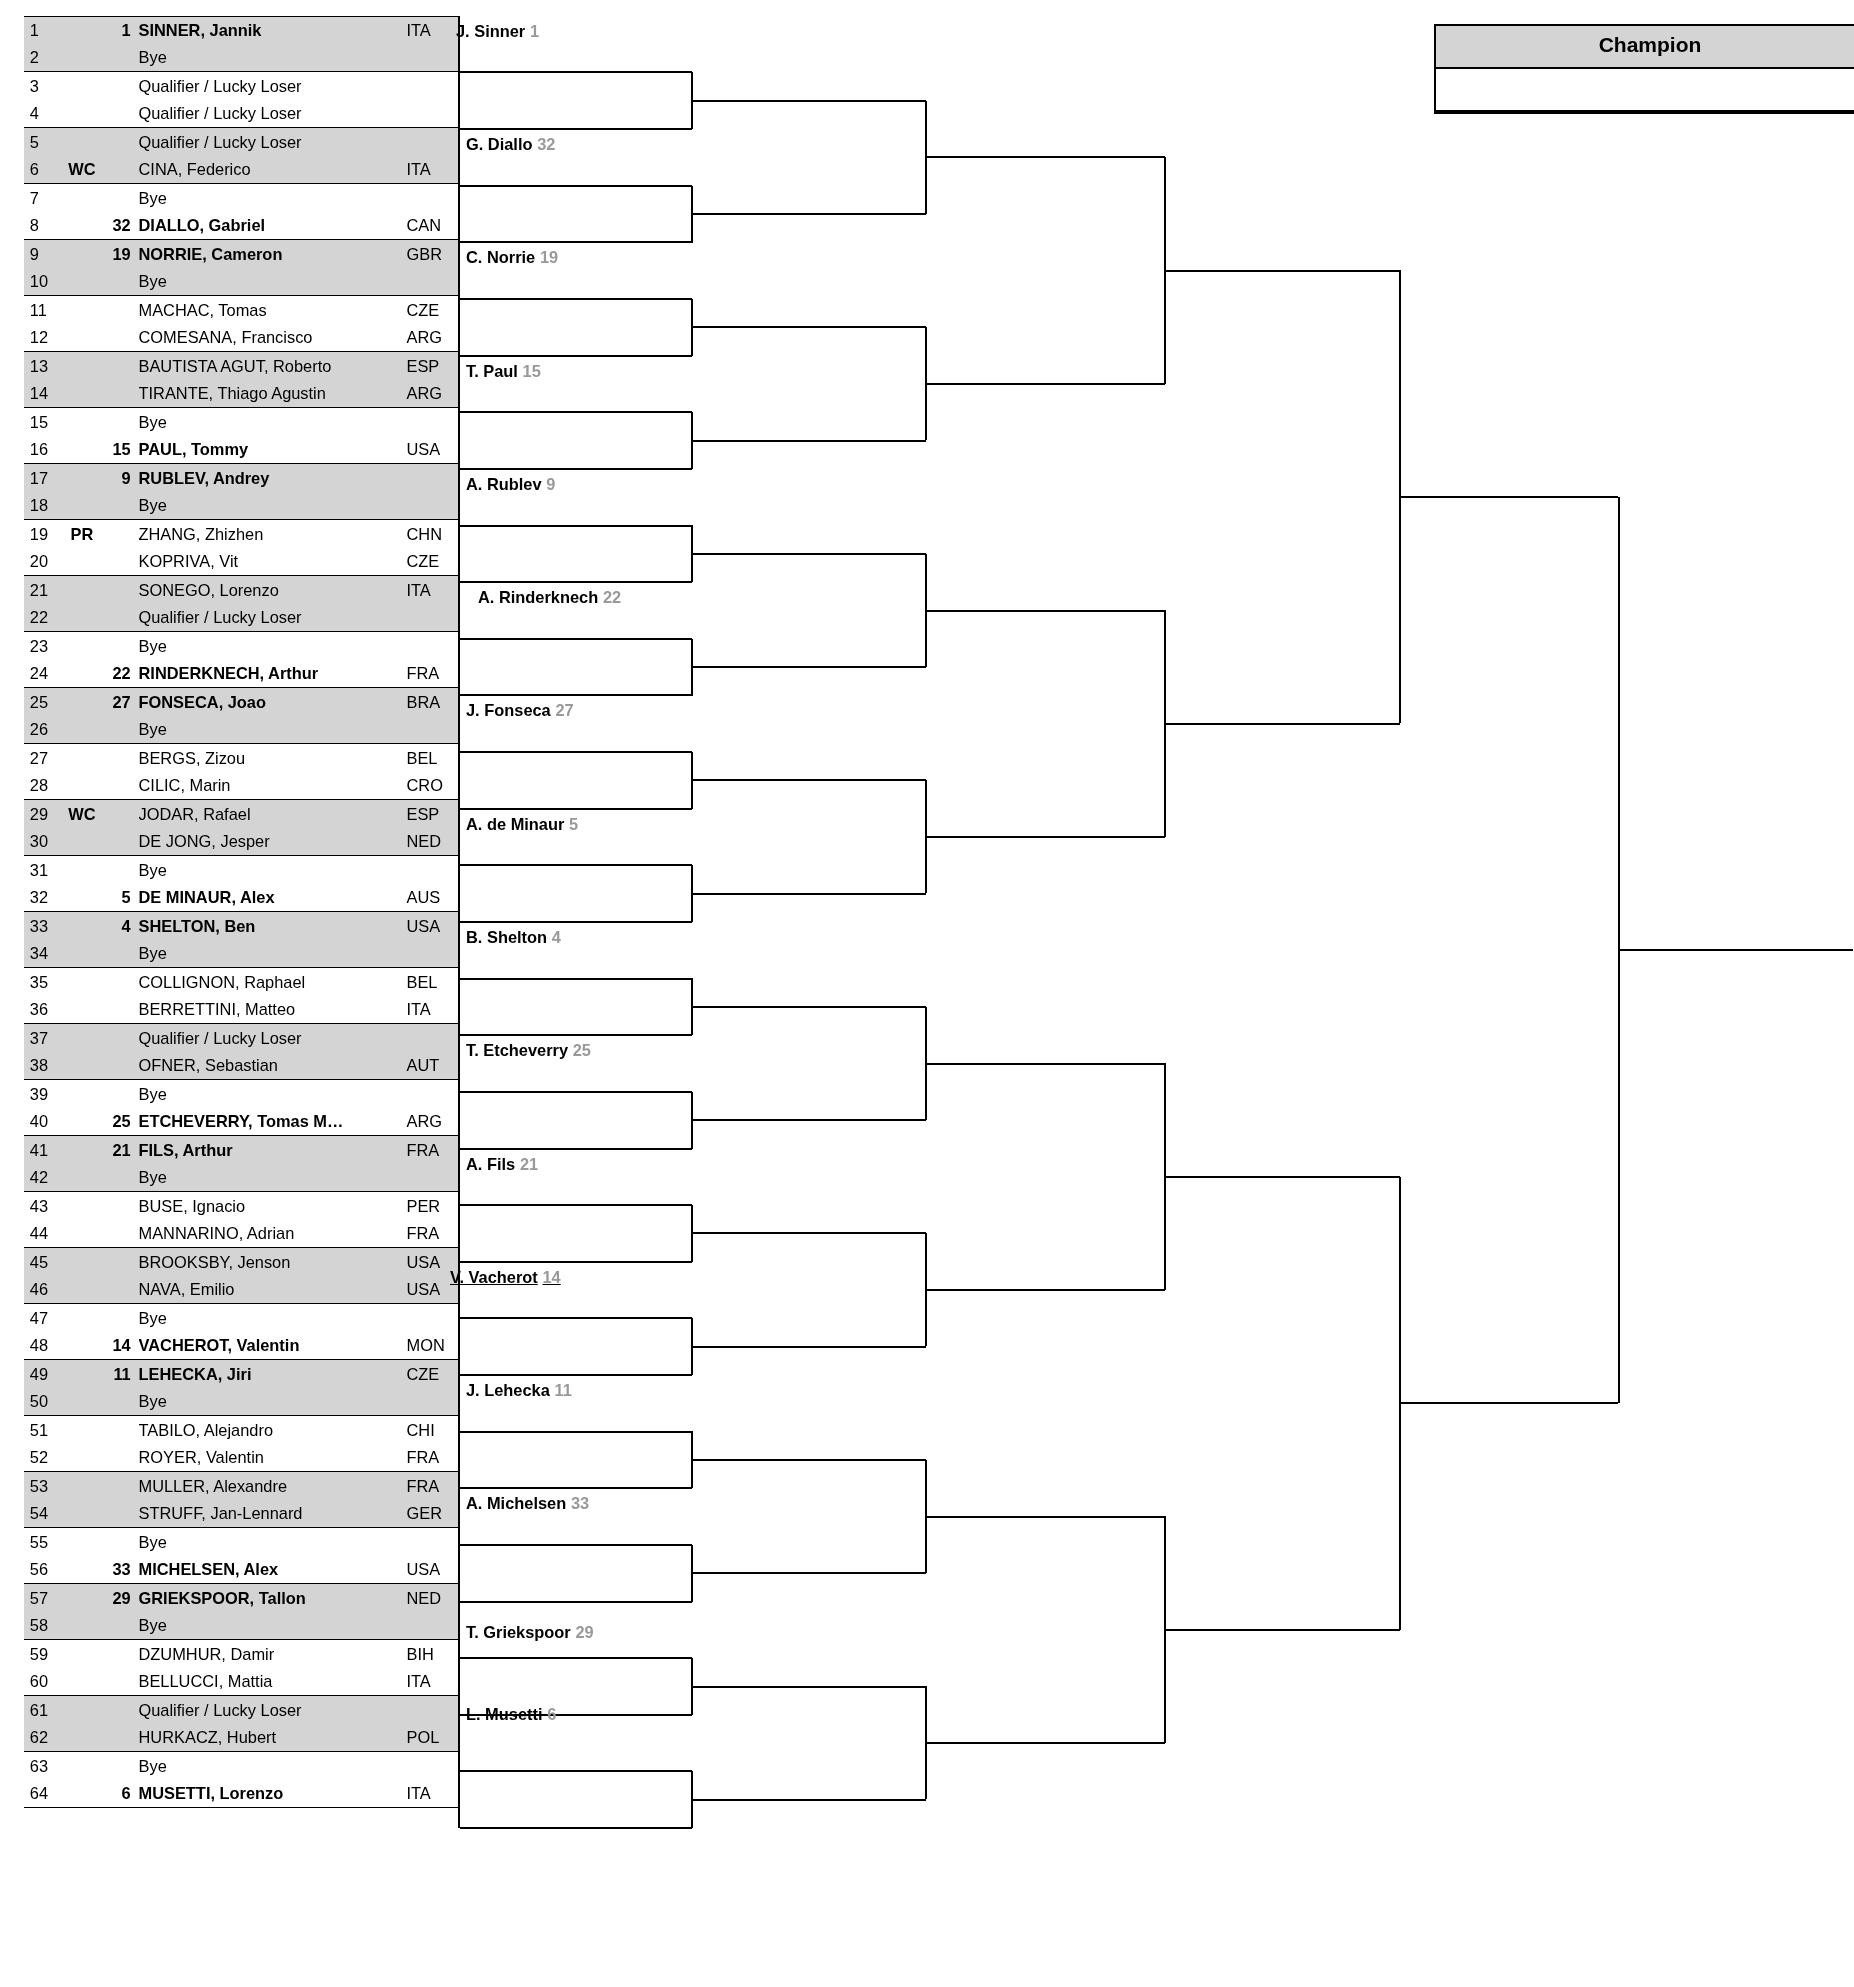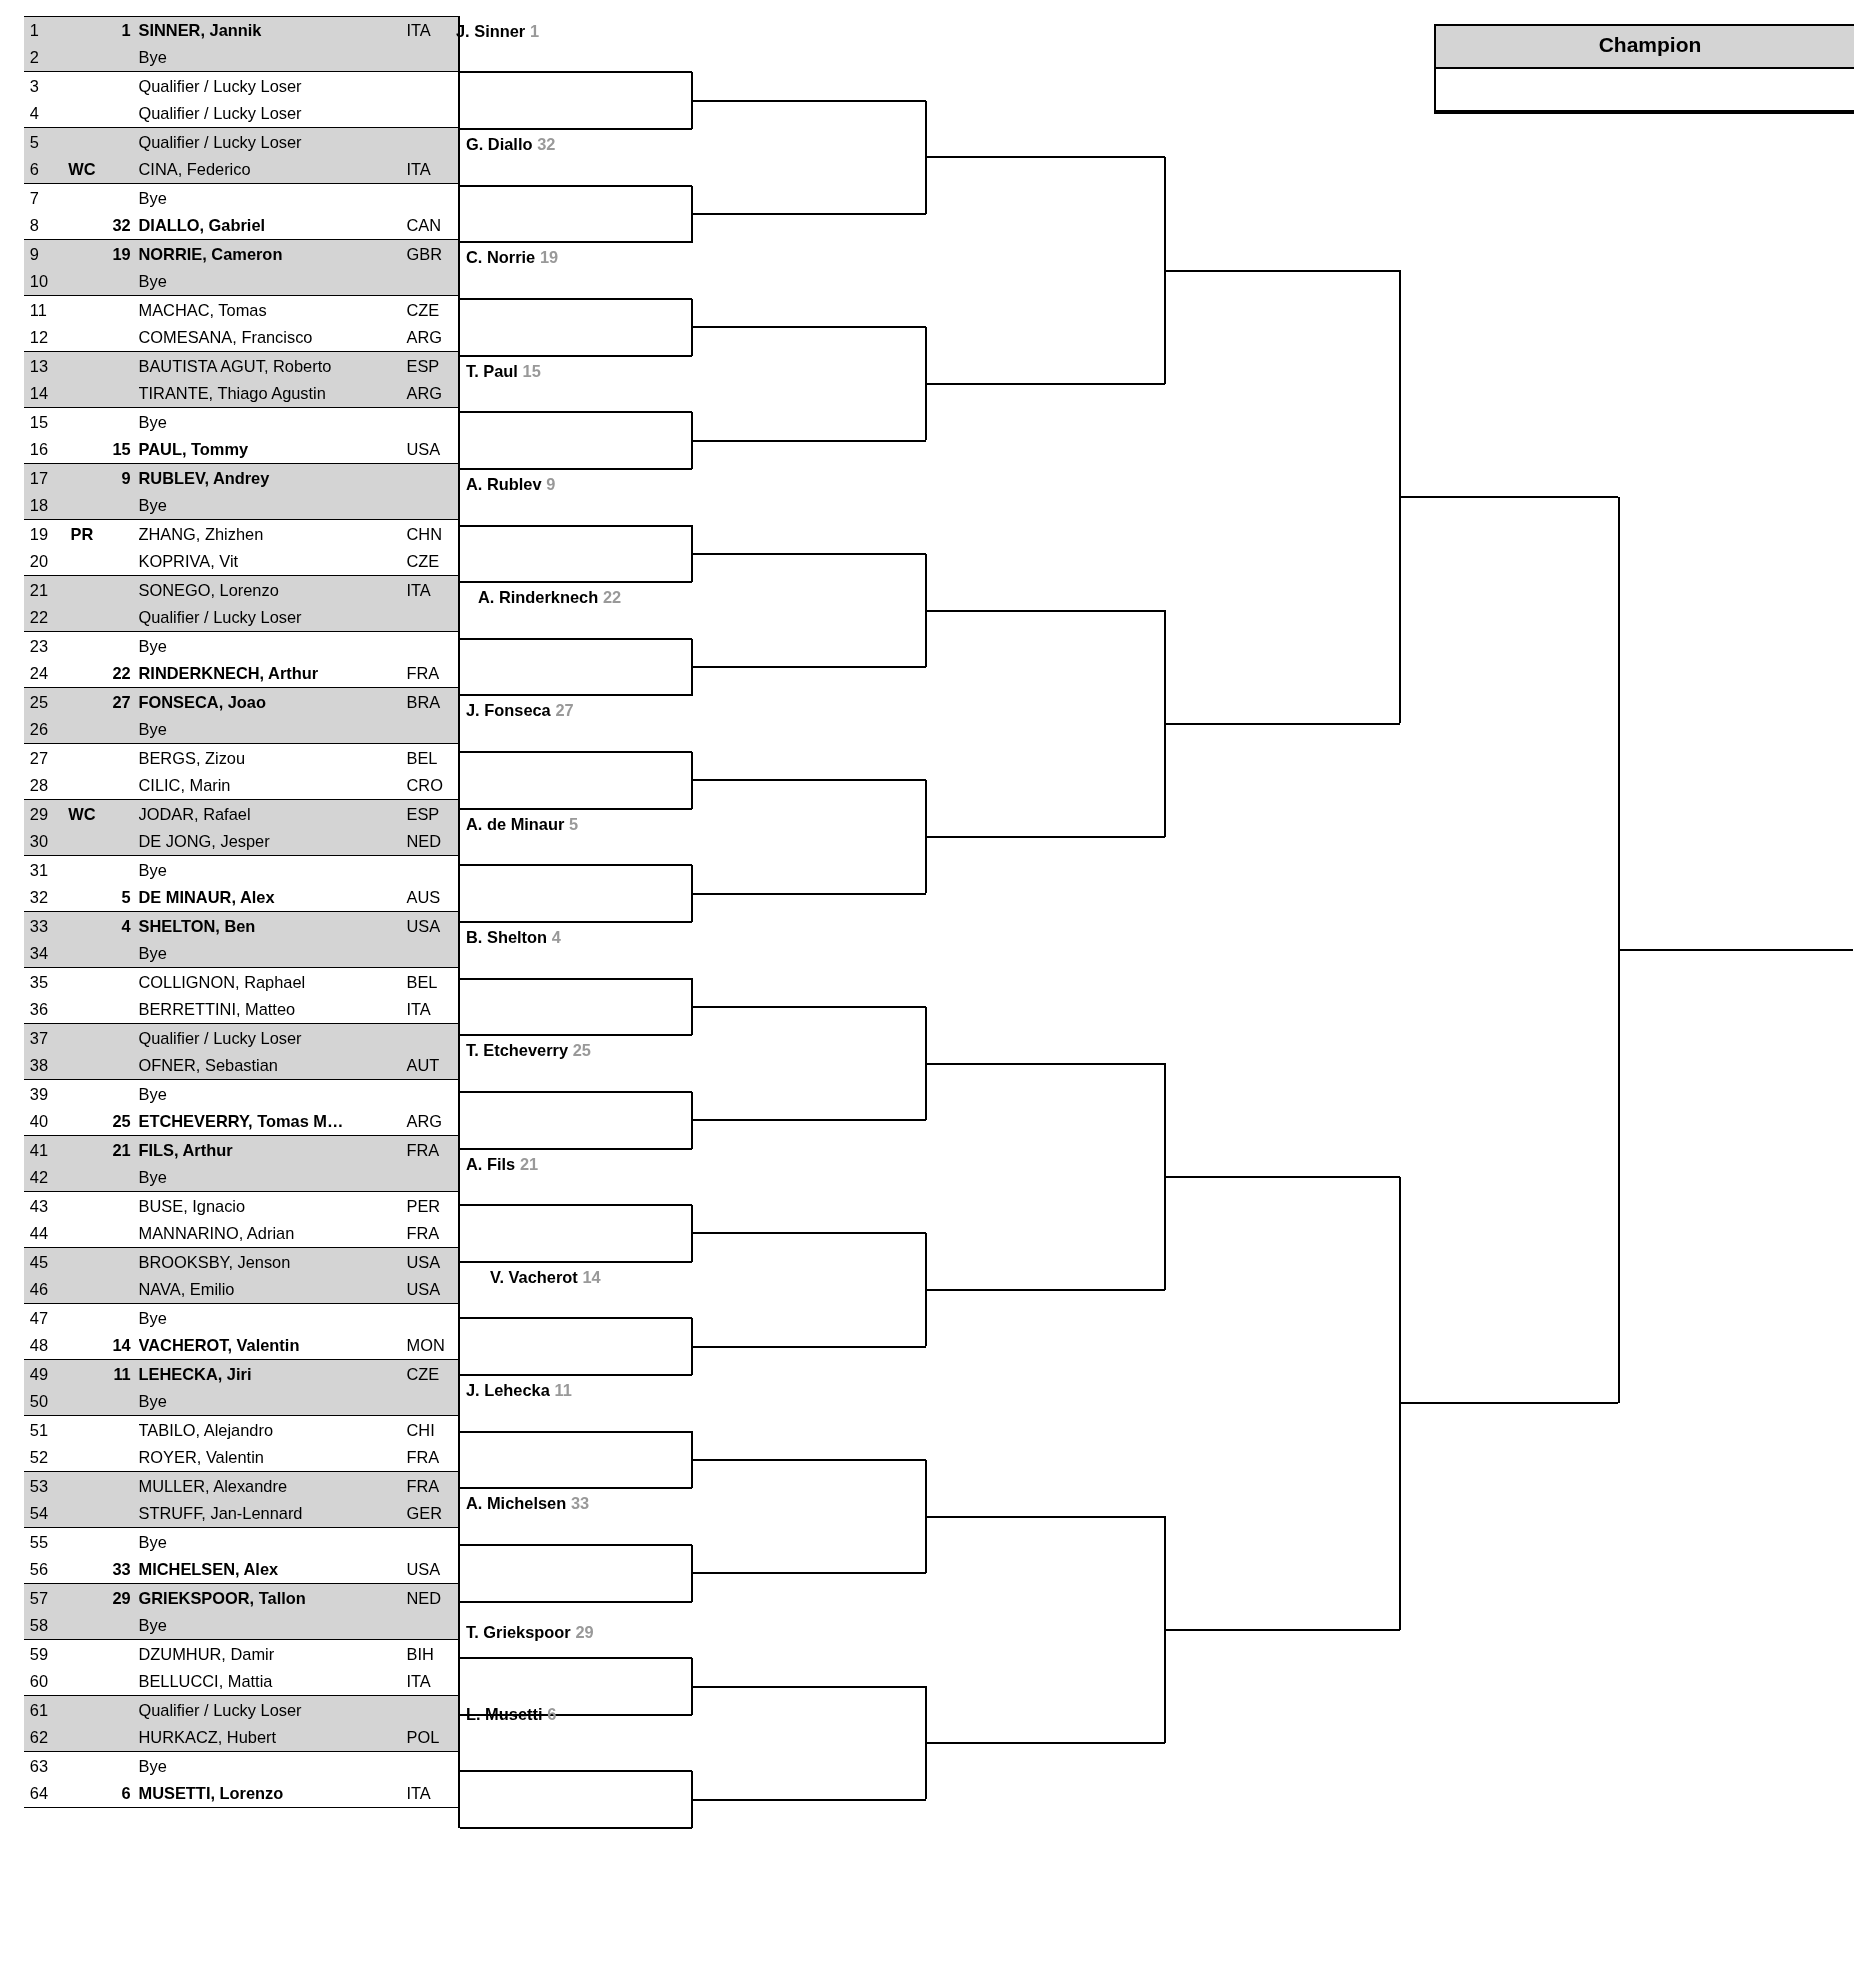--- a/index.html
+++ b/index.html
@@ -644,21 +644,21 @@
     <div class="winner-label" style="left: 466px; top: 135px;"><span>G. Diallo</span><span class="wseed">32</span></div>
     <div class="winner-label" style="left: 466px; top: 248px;"><span>C. Norrie</span><span class="wseed">19</span></div>
     <div class="winner-label" style="left: 466px; top: 362px;"><span>T. Paul</span><span class="wseed">15</span></div>
     <div class="winner-label" style="left: 466px; top: 475px;"><span>A. Rublev</span><span class="wseed">9</span></div>
     <div class="winner-label" style="left: 466px; top: 588px; margin-left: 12px;"><span>A. Rinderknech</span><span class="wseed">22</span></div>
     <div class="winner-label" style="left: 466px; top: 701px;"><span>J. Fonseca</span><span class="wseed">27</span></div>
     <div class="winner-label" style="left: 466px; top: 815px;"><span>A. de Minaur</span><span class="wseed">5</span></div>
     <div class="winner-label" style="left: 466px; top: 928px;"><span>B. Shelton</span><span class="wseed">4</span></div>
     <div class="winner-label" style="left: 466px; top: 1041px;"><span>T. Etcheverry</span><span class="wseed">25</span></div>
     <div class="winner-label" style="left: 466px; top: 1155px;"><span>A. Fils</span><span class="wseed">21</span></div>
-    <div class="winner-label" style="left: 490px; top: 1268px;"><span>V. Vacherot</span><span class="wseed">14</span></div>
+    <div class="winner-label" style="left: 450px; top: 1268px; text-decoration: underline;"><span>V. Vacherot</span><span class="wseed">14</span></div>
     <div class="winner-label" style="left: 466px; top: 1381px;"><span>J. Lehecka</span><span class="wseed">11</span></div>
     <div class="winner-label" style="left: 466px; top: 1494px;"><span>A. Michelsen</span><span class="wseed">33</span></div>
     <div class="winner-label" style="left: 466px; top: 1608px; margin-top: 15px;"><span>T. Griekspoor</span><span class="wseed">29</span></div>
     <div class="winner-label" style="left: 466px; top: 1705px;"><span>L. Musetti</span><span class="wseed">6</span></div>
     <div class="bline hline" style="left: 691px; top: 100px; width: 235px;"></div>
     <div class="bline hline" style="left: 691px; top: 213px; width: 235px;"></div>
     <div class="bline vline" style="left: 925px; top: 101px; height: 113px;"></div>
     <div class="bline hline" style="left: 691px; top: 326px; width: 235px;"></div>
     <div class="bline hline" style="left: 691px; top: 440px; width: 235px;"></div>
     <div class="bline vline" style="left: 925px; top: 327px; height: 113px;"></div>

